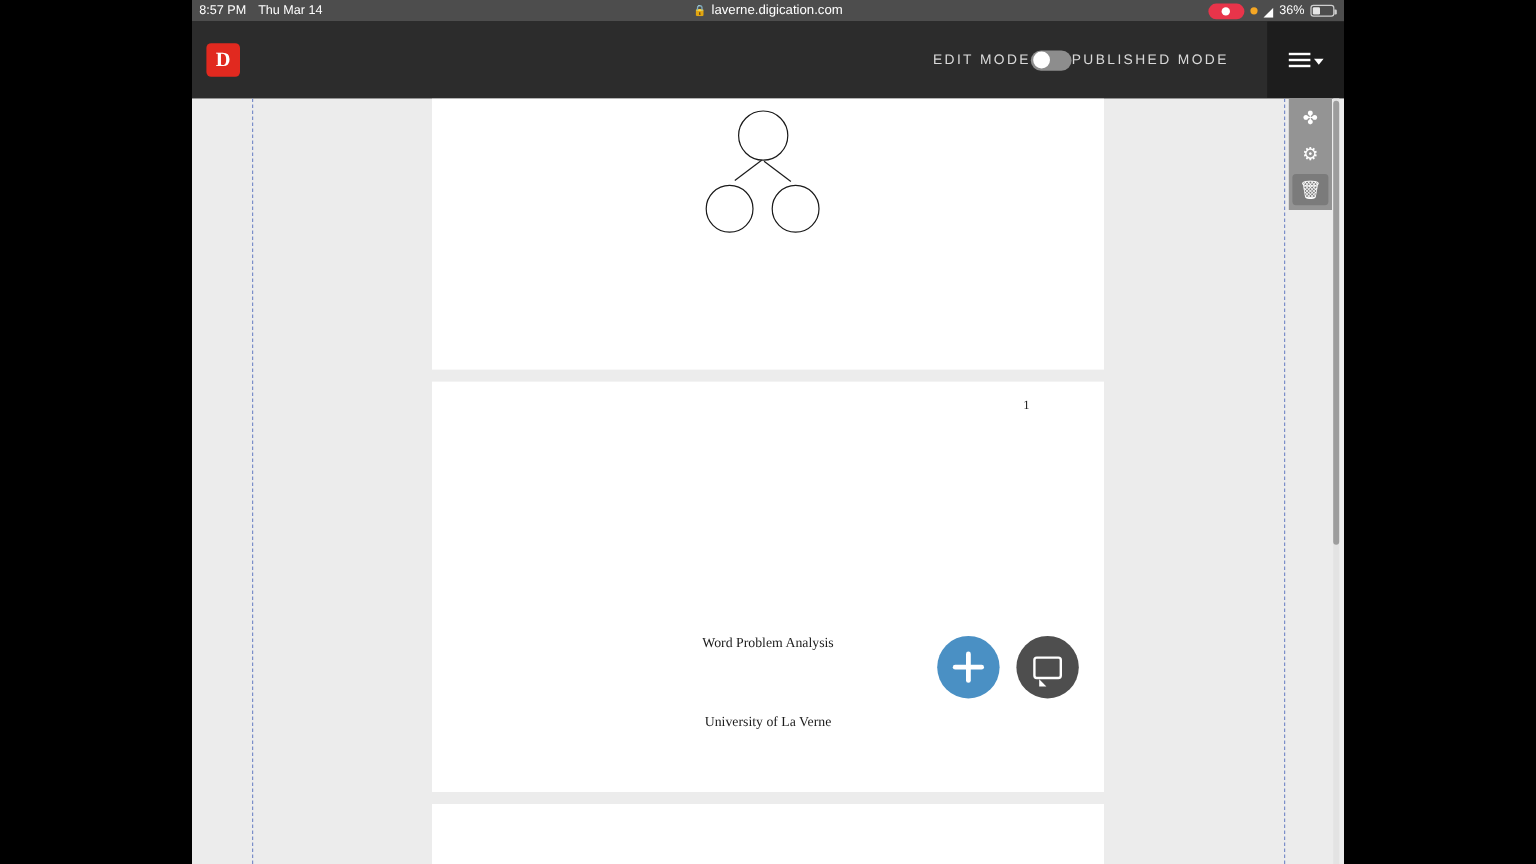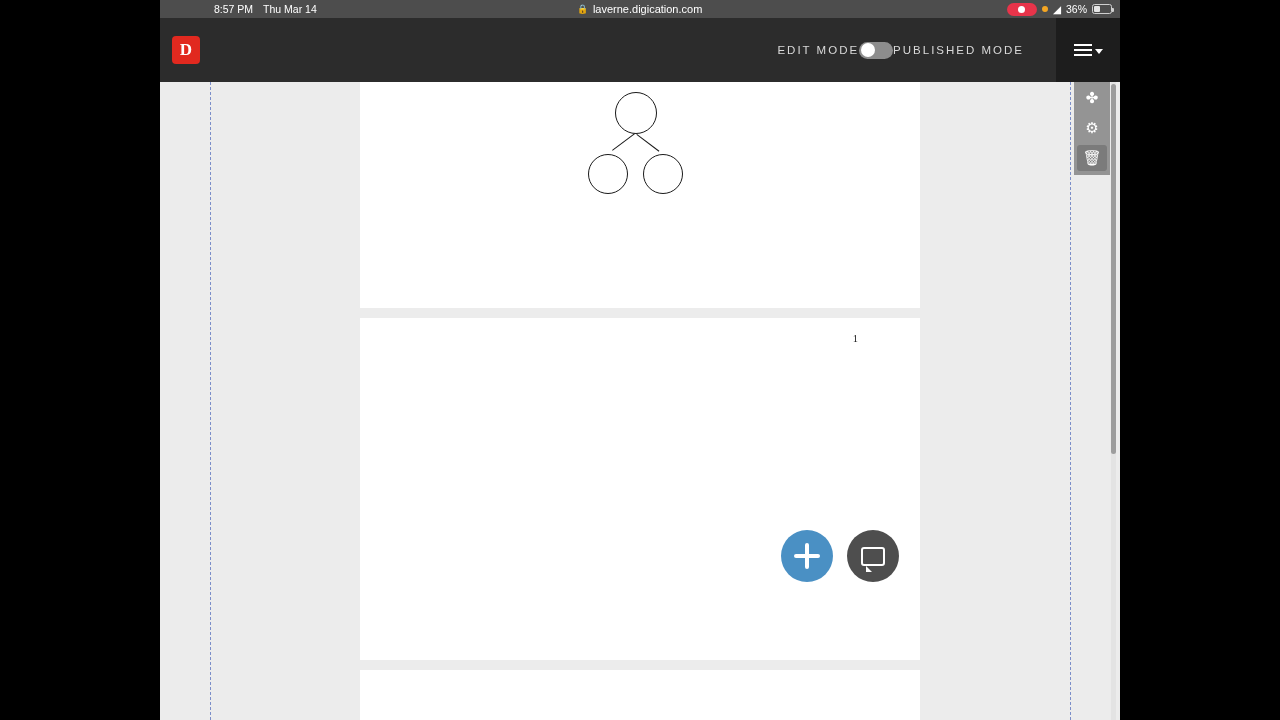--- a/index.html
+++ b/index.html
@@ -14,21 +14,21 @@
     width: 1280px; height: 720px;
     background: #000;
   }
   
   #status-bar {
     position: absolute; left: 160px; top: 0;
     width: 960px; height: 18px;
     background: #4d4d4d;
     color: #fff;
     font-size: 10.5px;
-    display: flex; align-items: center; padding-left: 48px;
+    display: flex; align-items: center;
   }
   #status-left {
     display: flex; align-items: center; gap: 10px;
     padding-left: 6px;
     min-width: 180px;
   }
   #status-center {
     position: absolute; left: 0; right: 0;
     text-align: center;
     font-size: 11px;
@@ -283,20 +283,22 @@
     <div class="doc-card" id="card-1">
       <div class="node" id="node-root"></div>
       <div class="edge" id="edge-left"></div>
       <div class="edge" id="edge-right"></div>
       <div class="node" id="node-left"></div>
       <div class="node" id="node-right"></div>
     </div>
 
     <div class="doc-card" id="card-2">
       <div class="page-num">1</div>
+      <div class="doc-text" style="top:212px">Word Problem Analysis</div>
+      <div class="doc-text" style="top:278px">University of La Verne</div>
     </div>
 
     <div class="doc-card" id="card-3">
       
     </div>
   </div>
 
   <div id="tool-rail">
     <div class="tool-btn">✤</div>
     <div class="tool-btn">⚙</div>

